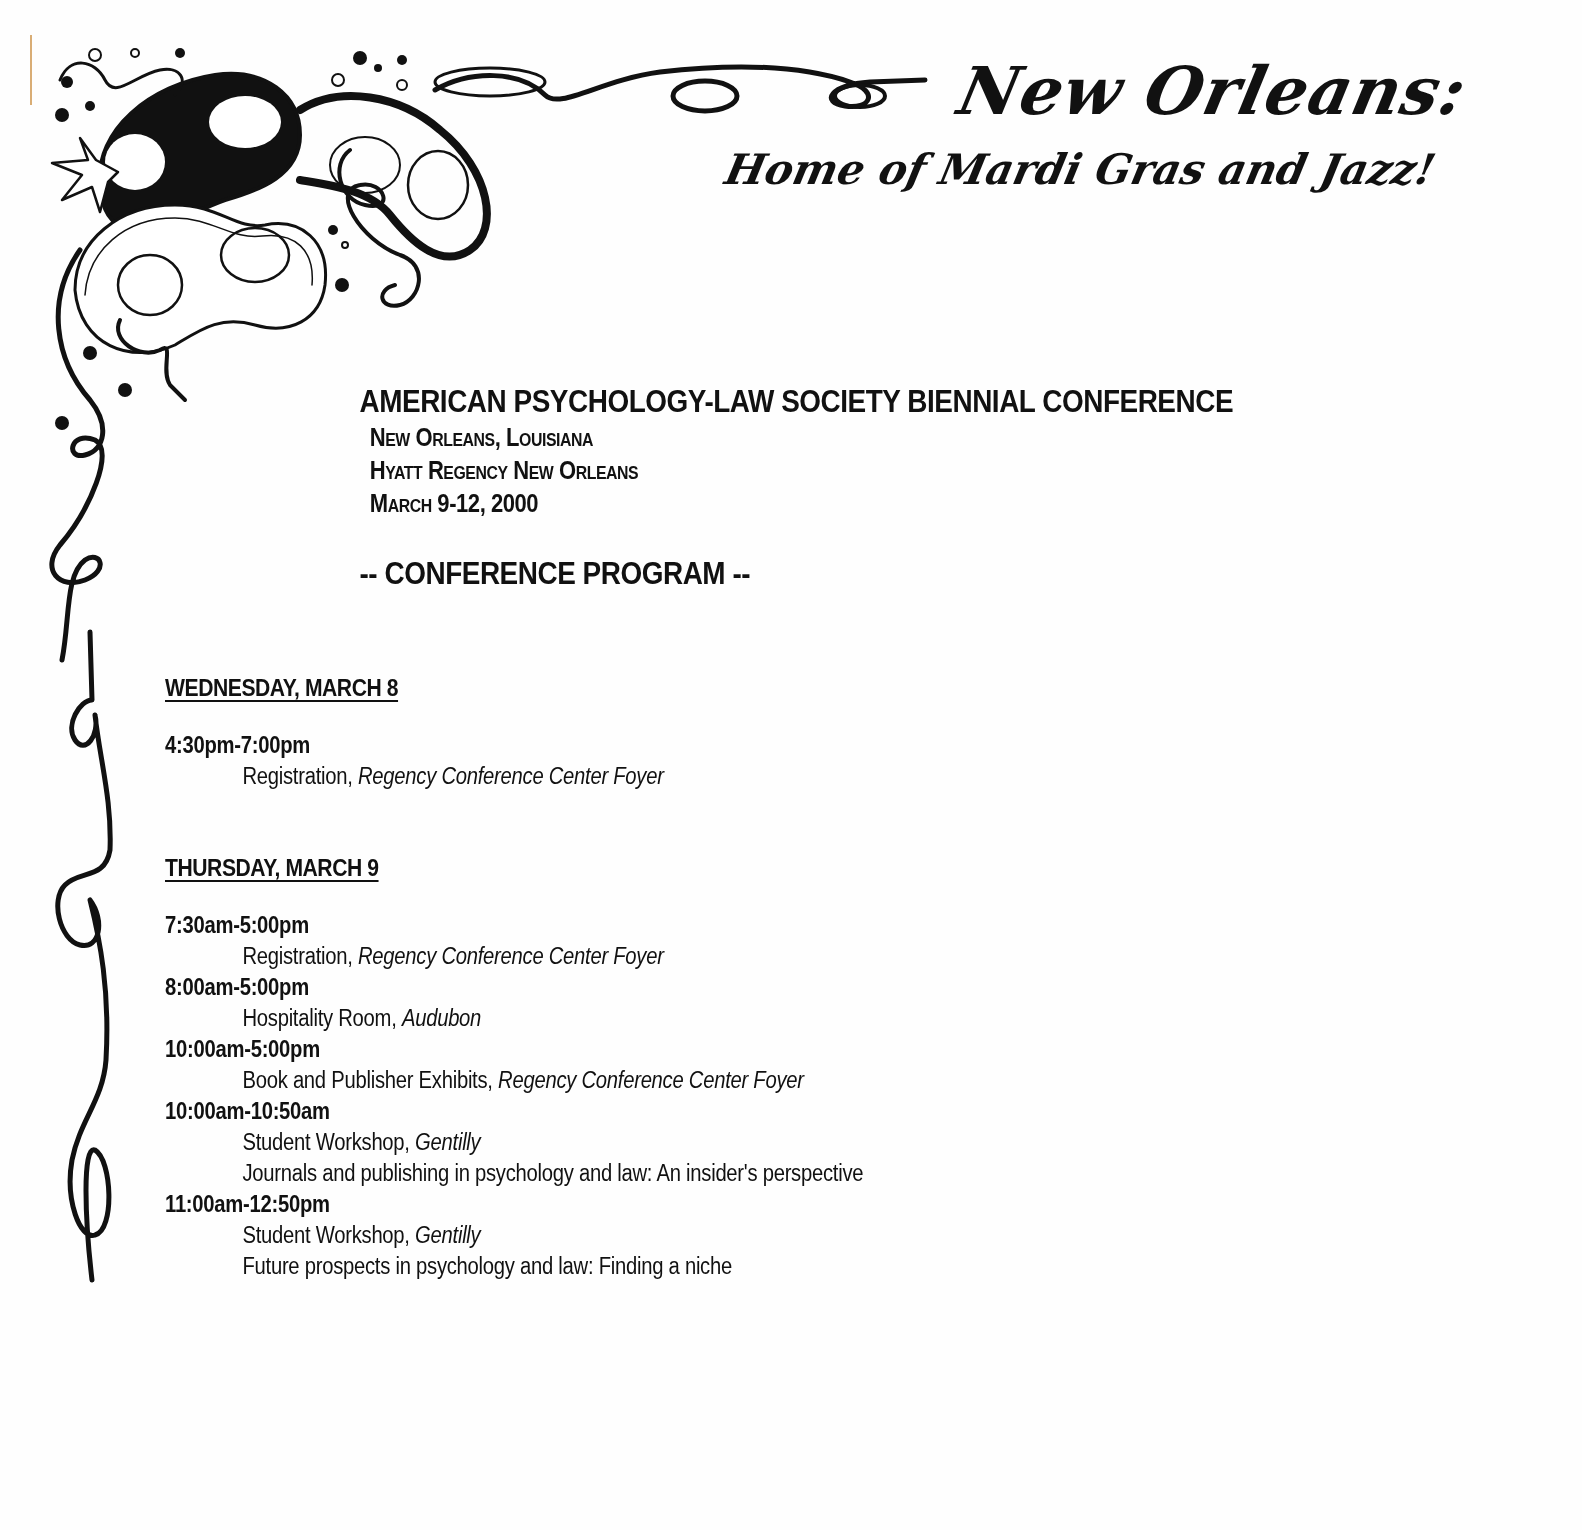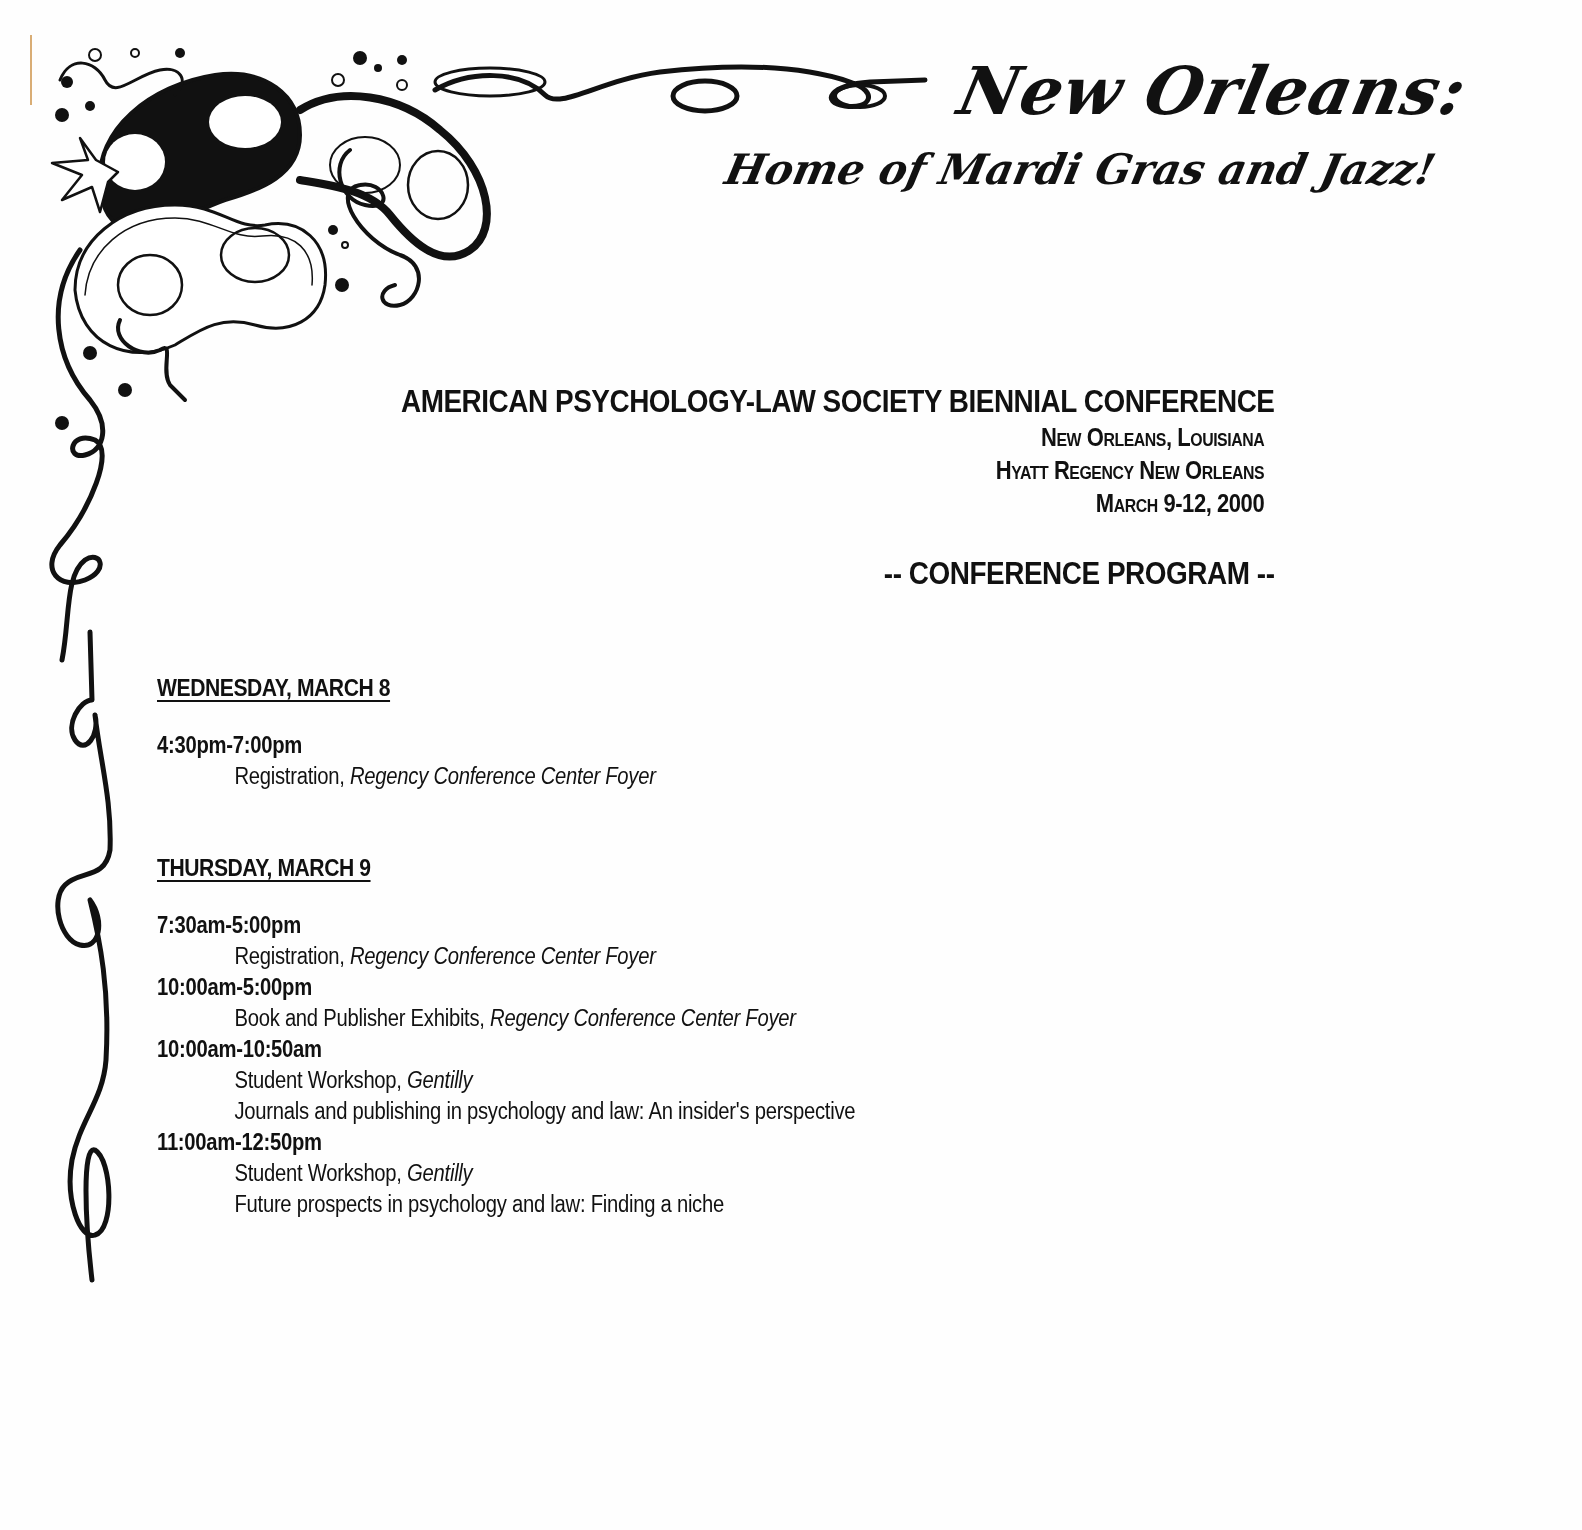--- a/index.html
+++ b/index.html
@@ -58,24 +58,24 @@
       font-style: italic;
       font-weight: bold;
       font-size: 42px;
       transform: skewX(-12deg);
       color: #111;
       white-space: nowrap;
     }
     
     .conf-header {
       position: absolute;
-      left: 296px;
+      left: 308px;
       width: 1030px;
       top: 383px;
-      text-align: right;
+      text-align: left;
     }
     .conf-name {
       font-family: "Liberation Sans", sans-serif;
       font-weight: bold;
       font-size: 31px;
       transform: scaleX(0.9);
       letter-spacing: -0.5px;
       line-height: 38px;
       white-space: nowrap;
     }
@@ -93,21 +93,21 @@
       font-family: "Liberation Sans", sans-serif;
       font-weight: bold;
       font-size: 31px;
       transform: scaleX(0.9);
       letter-spacing: -0.5px;
       white-space: nowrap;
     }
     
     .schedule {
       position: absolute;
-      left: 157px;
+      left: 165px;
       top: 670px;
       width: 900px;
     }
     .day-heading {
       font-weight: bold;
       font-size: 24px;
       text-decoration: underline;
       text-underline-offset: 4px;
       text-decoration-thickness: 2px;
       transform-origin: left center;
@@ -259,20 +259,24 @@
     <div class="day-block">
       <div class="day-heading">THURSDAY, MARCH 9</div>
       <div class="day-gap-after-heading"></div>
 
       <div>
         <div class="entry-time">7:30am-5:00pm</div>
         <div class="entry-line"><span>Registration, </span><span class="loc">Regency Conference Center Foyer</span></div>
       </div>
 
 
+      <div>
+        <div class="entry-time">8:00am-5:00pm</div>
+        <div class="entry-line"><span>Hospitality Room, </span><span class="loc">Audubon</span></div>
+      </div>
 
       <div>
         <div class="entry-time">10:00am-5:00pm</div>
         <div class="entry-line"><span>Book and Publisher Exhibits, </span><span class="loc">Regency Conference Center Foyer</span></div>
       </div>
 
       <div>
         <div class="entry-time">10:00am-10:50am</div>
         <div class="entry-line"><span>Student Workshop, </span><span class="loc">Gentilly</span></div>
         <div class="entry-line">Journals and publishing in psychology and law: An insider's perspective</div>

